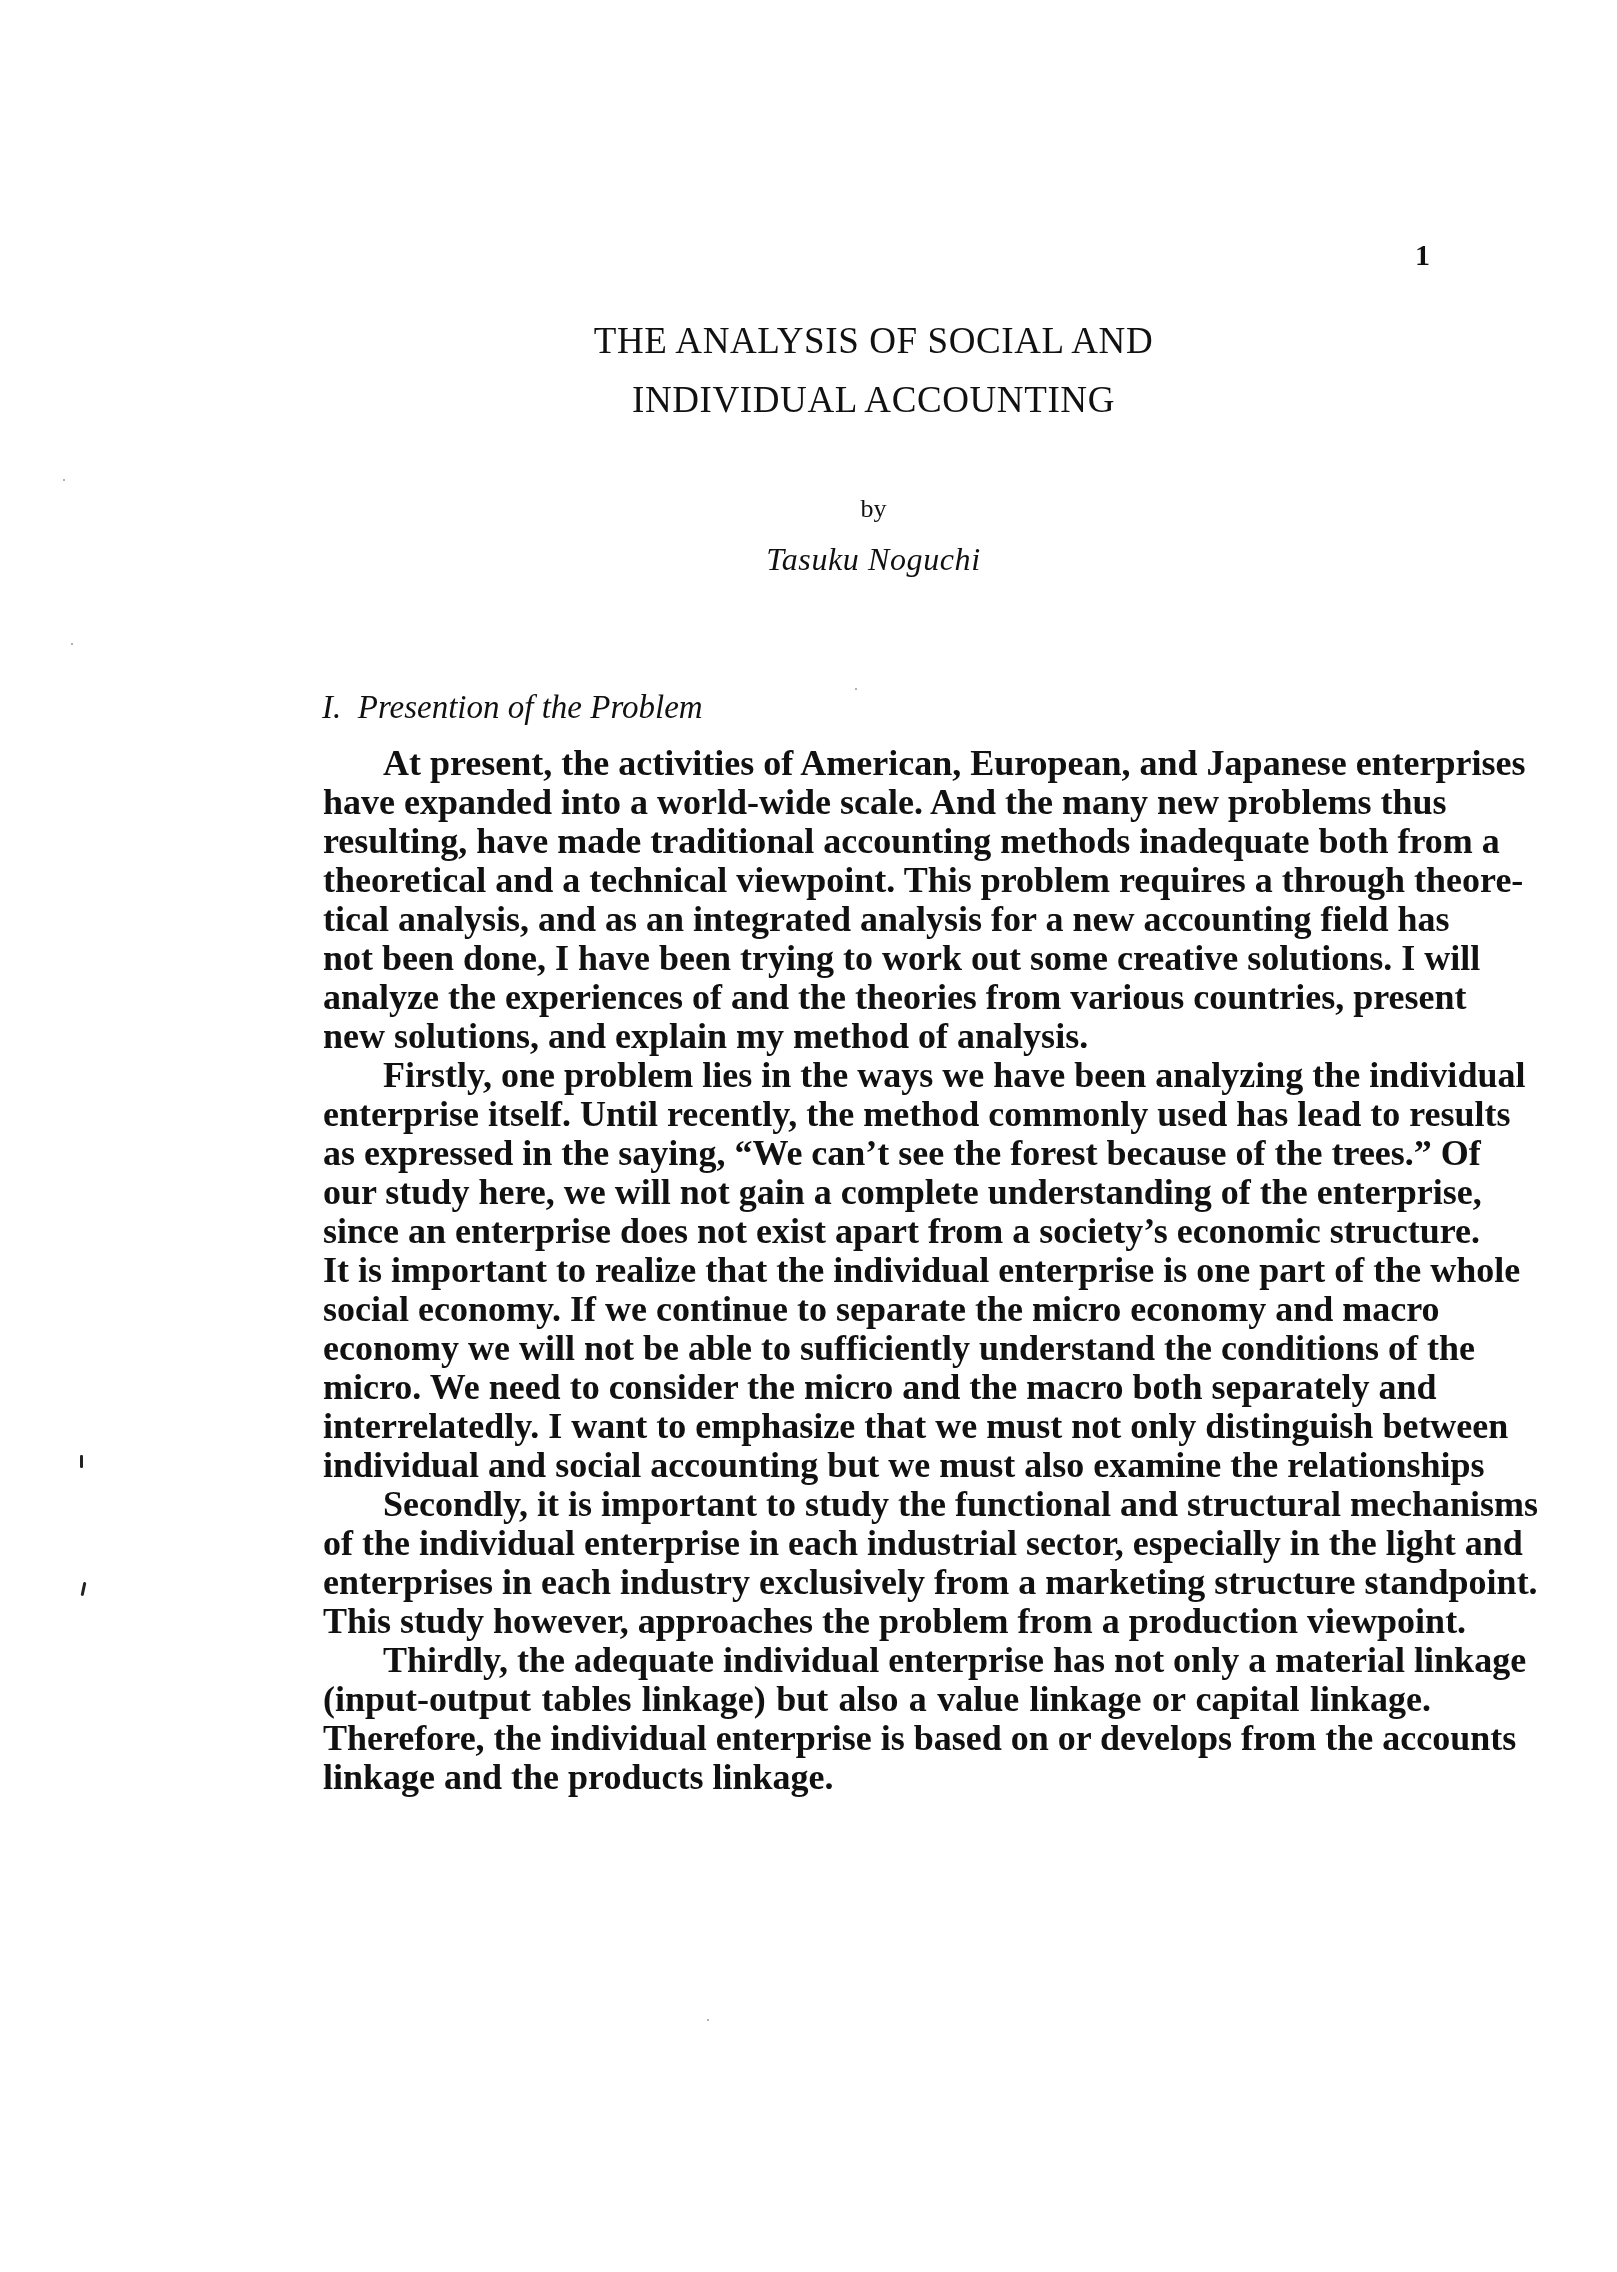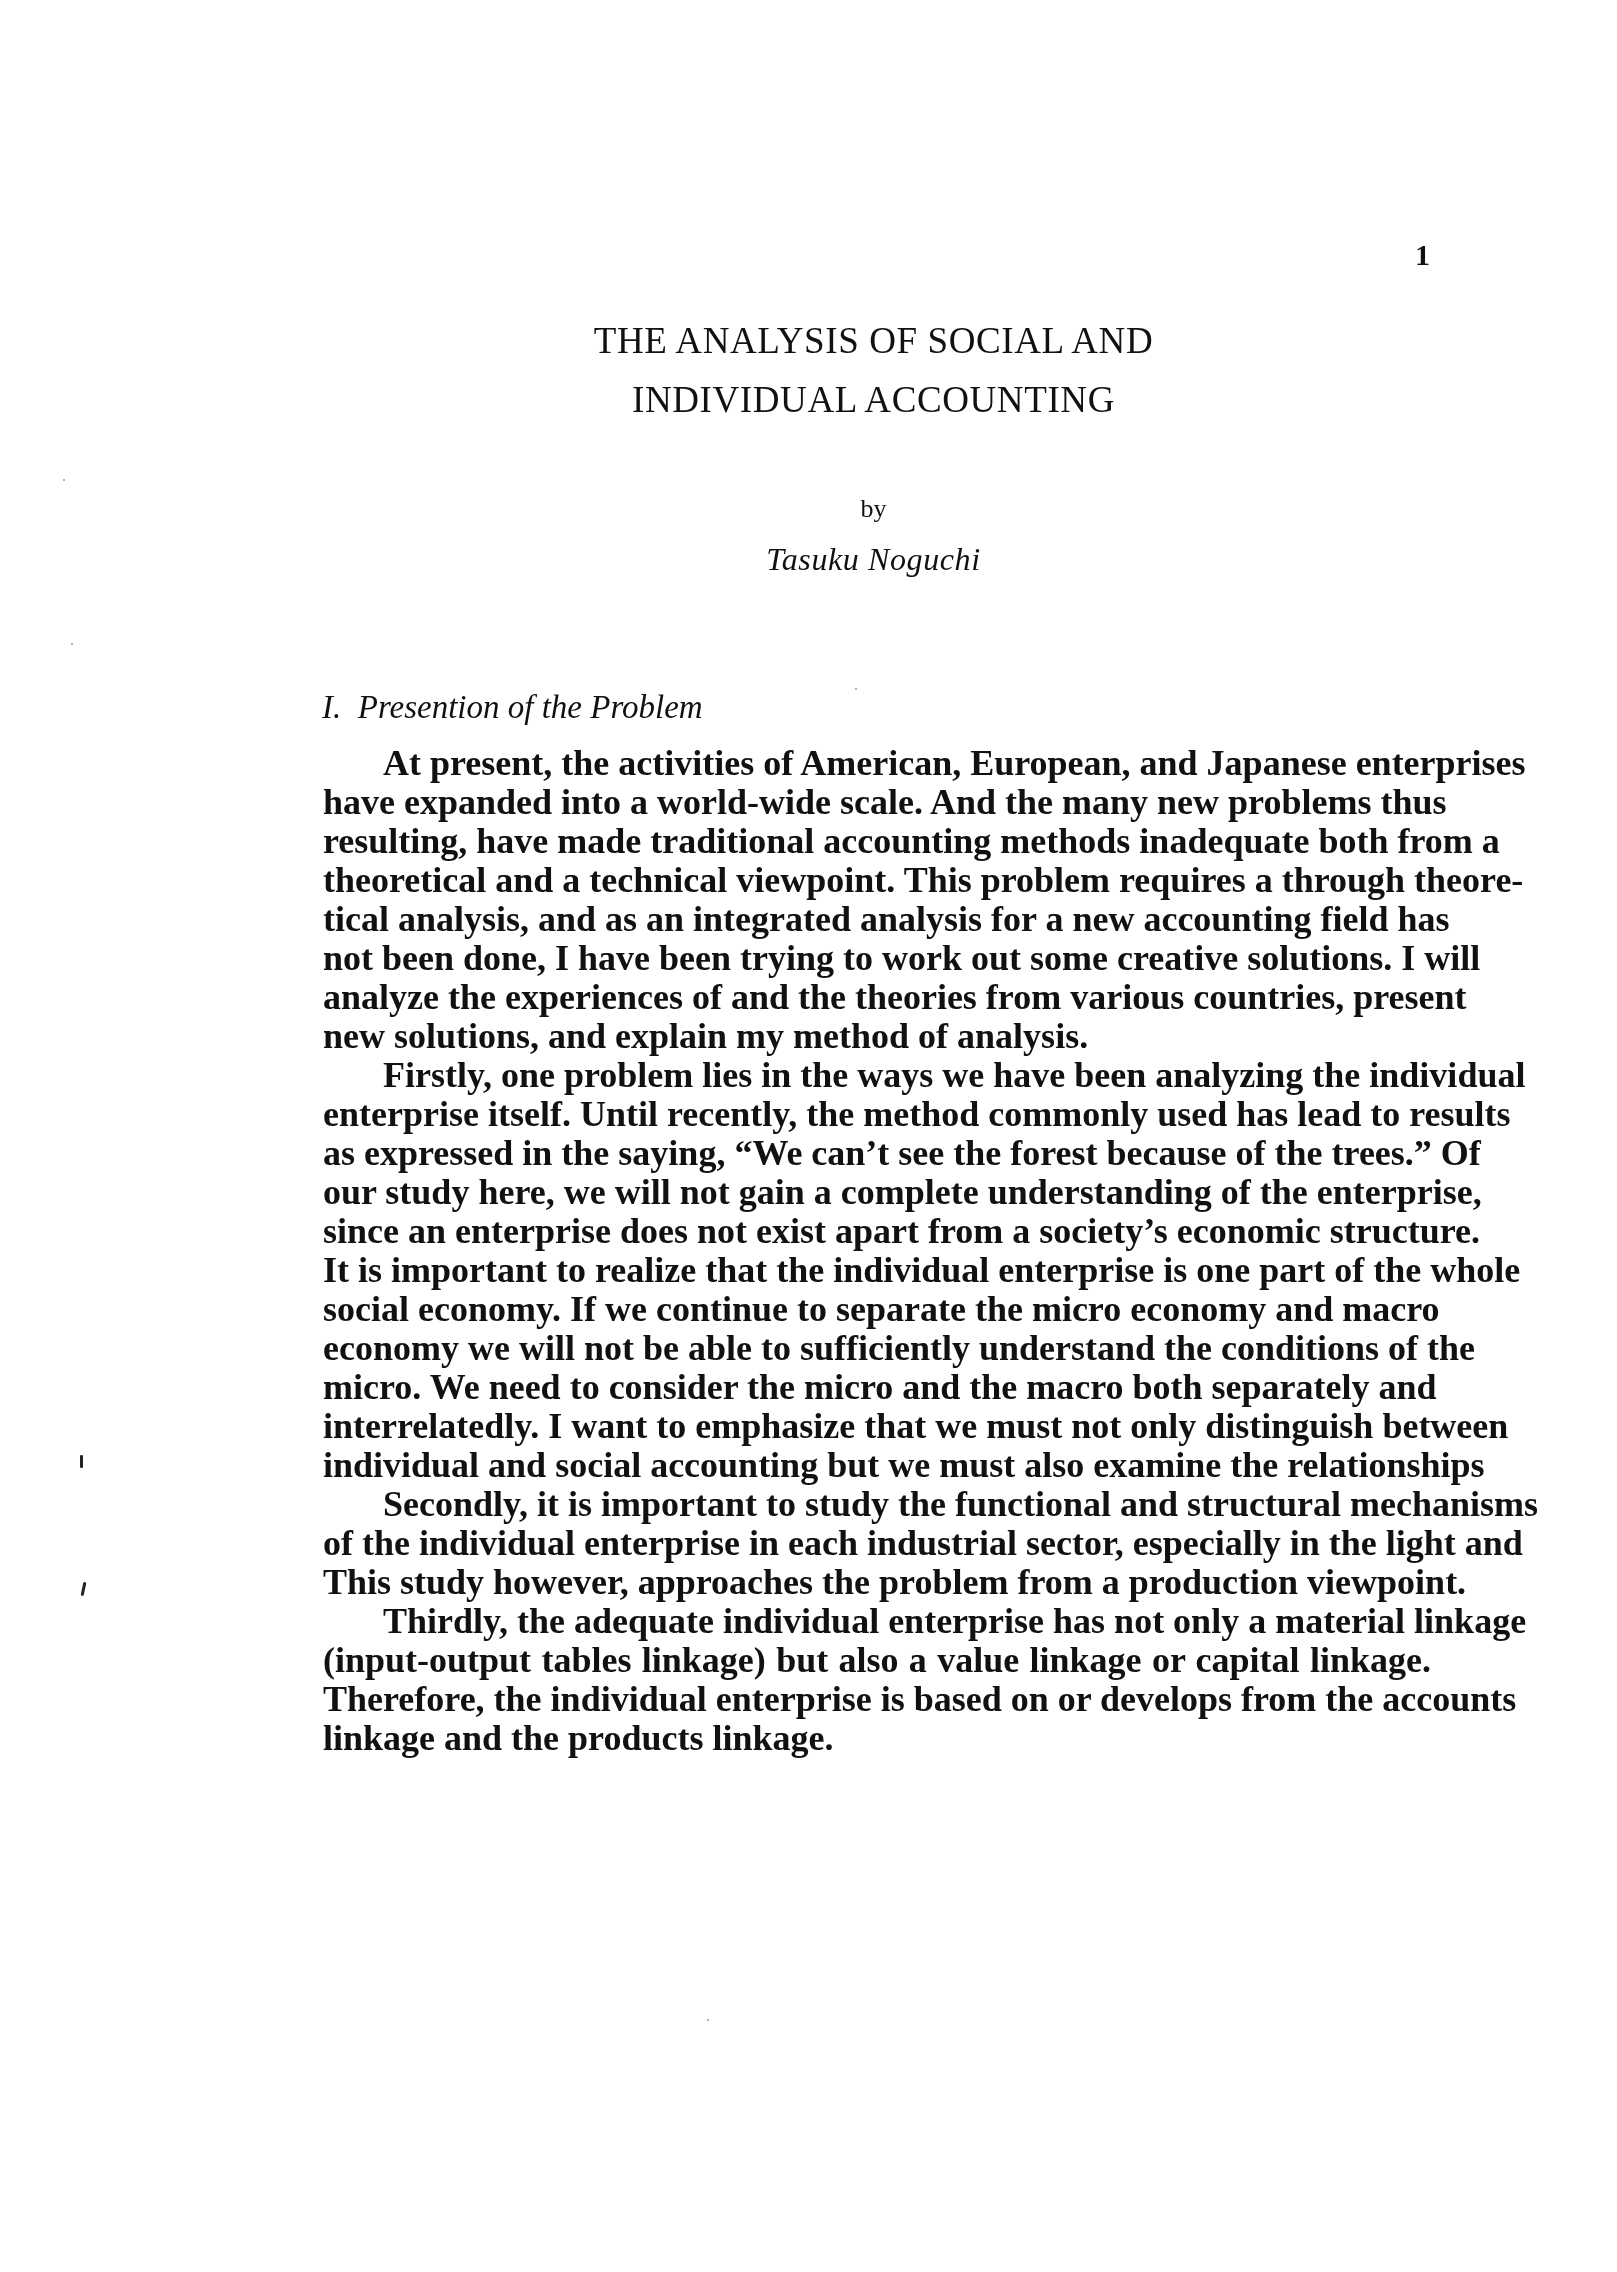--- a/index.html
+++ b/index.html
@@ -57,20 +57,21 @@
     <span class="line">social economy. If we continue to separate the micro economy and macro</span>
     <span class="line">economy we will not be able to sufficiently understand the conditions of the</span>
     <span class="line">micro. We need to consider the micro and the macro both separately and</span>
     <span class="line">interrelatedly. I want to emphasize that we must not only distinguish between</span>
     <span class="line">individual and social accounting but we must also examine the relationships</span>
   </div>
 
   <div>
     <span class="line indent">Secondly, it is important to study the functional and structural mechanisms</span>
     <span class="line">of the individual enterprise in each industrial sector, especially in the light and</span>
+    <span class="line">enterprises in each industry exclusively from a marketing structure standpoint.</span>
     <span class="line last">This study however, approaches the problem from a production viewpoint.</span>
   </div>
 
   <div>
     <span class="line indent">Thirdly, the adequate individual enterprise has not only a material linkage</span>
     <span class="line">(input-output tables linkage) but also a value linkage or capital linkage.</span>
     <span class="line">Therefore, the individual enterprise is based on or develops from the accounts</span>
     <span class="line last">linkage and the products linkage.</span>
   </div>
 </div>

